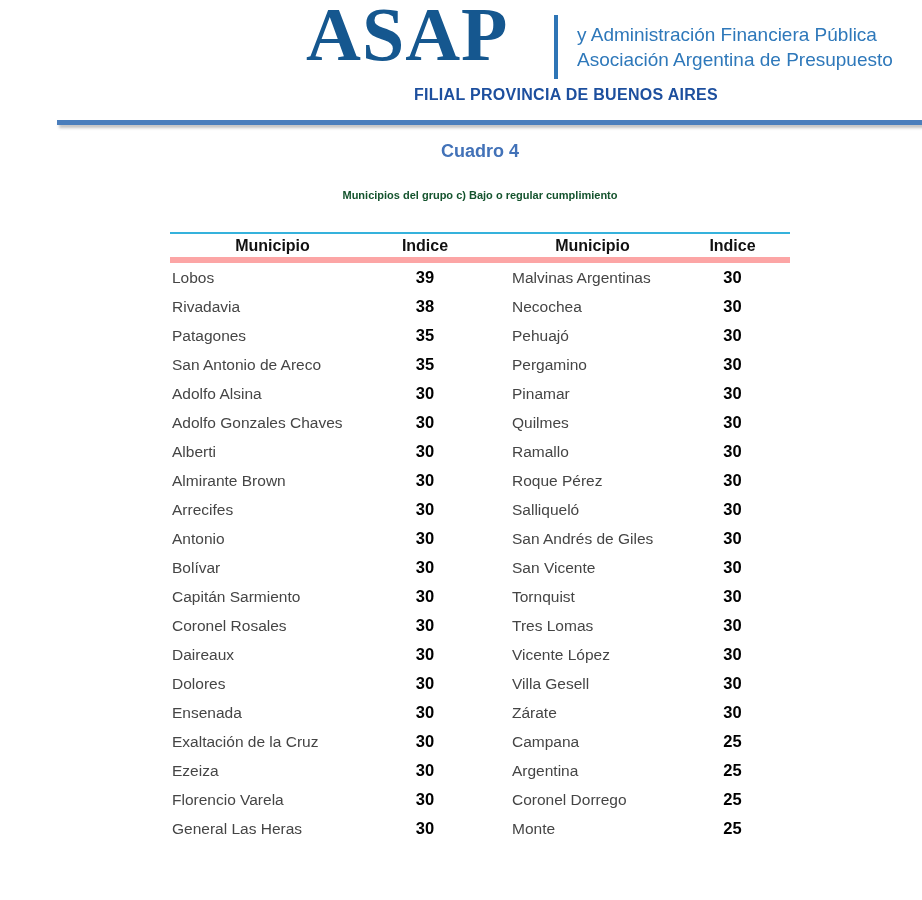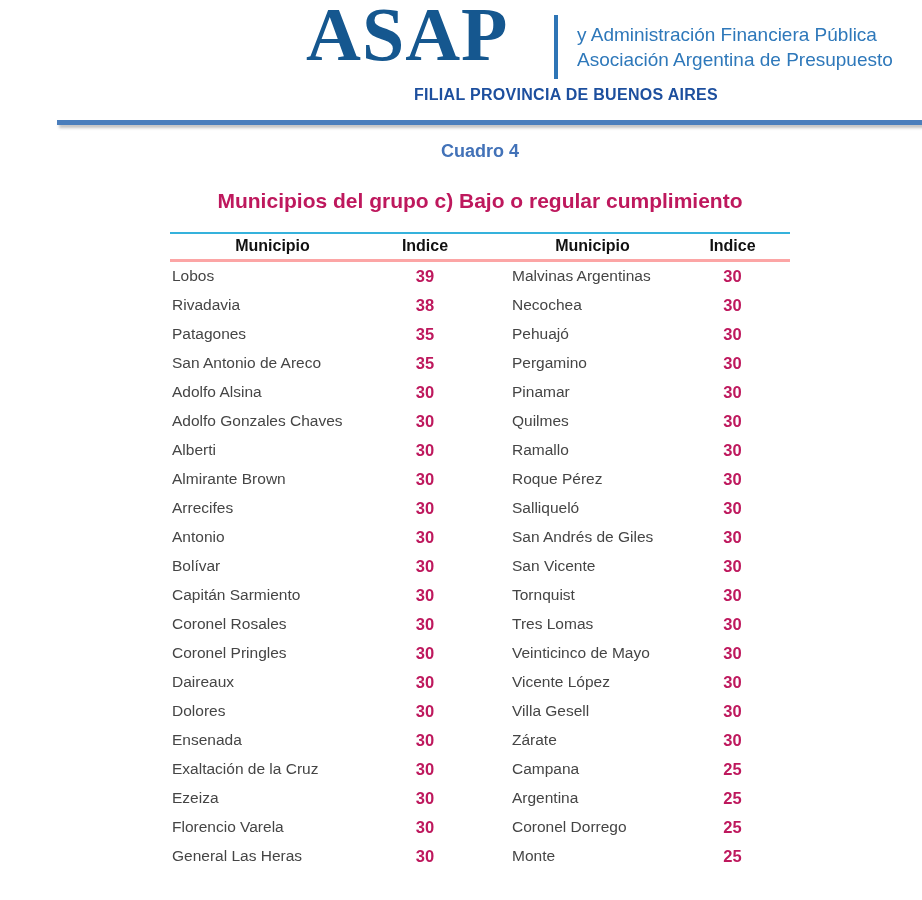--- a/index.html
+++ b/index.html
@@ -45,52 +45,52 @@
   }
   
   .doc-title{
     position:absolute;left:170px;top:141px;width:620px;
     text-align:center;
     font-size:18px;font-weight:700;color:#4272B8;
   }
   .doc-subtitle{
     position:absolute;left:150px;top:189px;width:660px;
     text-align:center;
-    font-size:21px;font-weight:700;color:#be185d;
+    font-size:11px;font-weight:700;color:#14532d;
   }
   
   .muni-table{
     position:absolute;left:170px;top:232px;width:620px;
     border-collapse:collapse;table-layout:fixed;
   }
   .muni-table col.c-m1{width:205px;}
   .muni-table col.c-i1{width:100px;}
   .muni-table col.c-m2{width:200px;}
   .muni-table col.c-i2{width:115px;}
   .muni-table thead tr{
     border-top:2px solid #35B2DC;
-    border-bottom:3px solid #fca5a5;
+    border-bottom:6px solid #fca5a5;
     height:27px;
   }
   .muni-table th{
     font-size:16px;font-weight:700;color:#111111;
     text-align:center;padding:0;vertical-align:middle;
   }
   .muni-table th.h-m2{padding-left:35px;}
   .muni-table td{
     height:29px;padding:0;vertical-align:middle;
     font-size:15.5px;
   }
   .muni-table td.m{
     color:#454545;text-align:left;padding-left:2px;
     white-space:nowrap;overflow:hidden;
   }
   .muni-table td.m2{padding-left:37px;}
   .muni-table td.i{
-    color:#be185d;font-weight:700;font-size:16.5px;text-align:center;
+    color:#000000;font-weight:700;font-size:16.5px;text-align:center;
   }
 </style>
 </head>
 <body>
 
 <div class="logo-block">
   <span class="logo-text">ASAP</span>
 </div>
 
 <div class="logo-vline"></div>
@@ -195,26 +195,20 @@
         <td class="m m2">Tornquist</td>
         <td class="i">30</td>
       </tr>
       <tr>
         <td class="m">Coronel Rosales</td>
         <td class="i">30</td>
         <td class="m m2">Tres Lomas</td>
         <td class="i">30</td>
       </tr>
       <tr>
-        <td class="m">Coronel Pringles</td>
-        <td class="i">30</td>
-        <td class="m m2">Veinticinco de Mayo</td>
-        <td class="i">30</td>
-      </tr>
-      <tr>
         <td class="m">Daireaux</td>
         <td class="i">30</td>
         <td class="m m2">Vicente López</td>
         <td class="i">30</td>
       </tr>
       <tr>
         <td class="m">Dolores</td>
         <td class="i">30</td>
         <td class="m m2">Villa Gesell</td>
         <td class="i">30</td>

